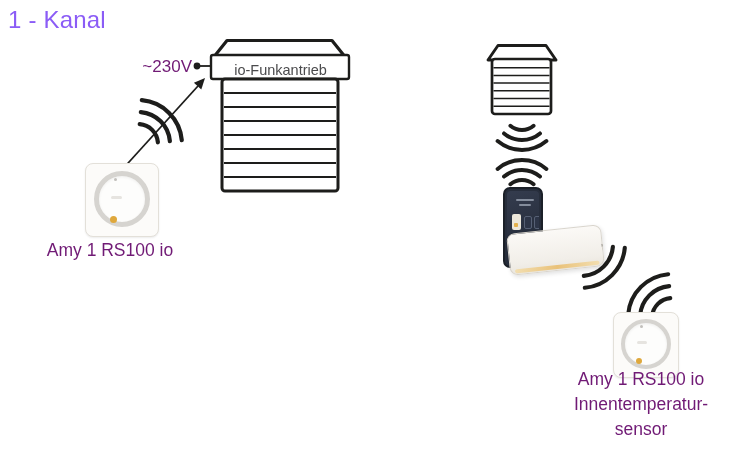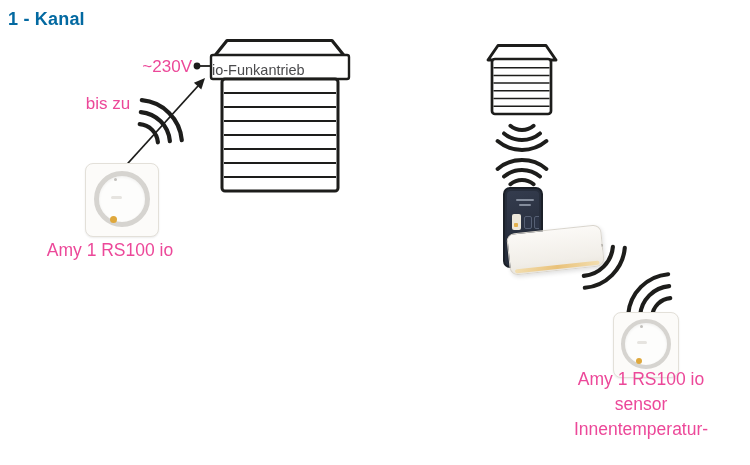--- a/index.html
+++ b/index.html
@@ -2,25 +2,25 @@
 <html><head>
 <meta charset="utf-8">
 <style>
   html,body{margin:0;padding:0;background:#ffffff;}
   #stage{
     position:relative;width:750px;height:465px;background:#ffffff;overflow:hidden;
     font-family:"Liberation Sans", sans-serif;color:#3e3e40;
   }
   .abs{position:absolute;}
   #diagram-svg{position:absolute;left:0;top:0;}
-  .lbl{color:#ec4899;font-size:17px;line-height:23px;}
-  #page-title{left:8px;top:8px;font-size:18px;font-weight:bold;color:#0369a1;letter-spacing:.2px;}
+  .lbl{color:#701a75;font-size:17px;line-height:23px;}
+  #page-title{left:8px;top:8px;font-size:24px;font-weight:normal;color:#8b5cf6;letter-spacing:.2px;}
   #voltage-label{left:118px;top:55px;width:74px;text-align:right;}
   #range-label{left:75px;top:92px;width:66px;text-align:center;}
-  #motor-label{left:212px;top:59px;width:137px;text-align:left;font-size:14.5px;color:#4b4b4d;}
+  #motor-label{left:212px;top:59px;width:137px;text-align:center;font-size:14.5px;color:#4b4b4d;}
   #left-device-label{left:35px;top:239px;width:150px;text-align:center;font-size:17.5px;}
   #hub-label{left:395px;top:214px;width:92px;text-align:right;line-height:22px;}
   #sensor-label{left:531px;top:367px;width:220px;text-align:center;font-size:17.5px;line-height:25px;}
 
   
   .amy{
     background:#fcfbf9;border:1.5px solid #e3e0d9;border-radius:8px;
     box-shadow:0 1px 2px rgba(0,0,0,0.08);
   }
   .amy .ring{
@@ -136,21 +136,20 @@
         <path d="M 640.1 315.2 A 32 32 0 0 1 669.2 286.1"></path>
         <path d="M 628.2 314.2 A 44 44 0 0 1 668.2 274.2"></path>
       </g>
     </g>
   </svg>
 
   <div class="abs lbl" id="page-title">1 - Kanal</div>
 
   <div class="abs lbl" id="voltage-label">~230V</div>
   <div class="abs lbl" id="range-label">
-    <div>bis zu</div>
   </div>
   <div class="abs lbl" id="motor-label">io-Funkantrieb</div>
 
   <div class="abs amy" id="left-amy-device" style="left:85px;top:163px;width:72px;height:72px;">
     <div class="ring" style="left:8px;top:7px;width:46px;height:46px;"></div>
     <div class="topdot" style="left:28px;top:14px;width:3px;height:3px;"></div>
     <div class="middot" style="left:25px;top:32px;width:11px;height:3px;"></div>
     <div class="yellowdot" style="left:24px;top:52px;width:7px;height:7px;"></div>
   </div>
   <div class="abs lbl" id="left-device-label">Amy 1 RS100 io</div>
@@ -177,17 +176,17 @@
 
   <div class="abs amy" id="right-amy-device" style="left:613px;top:312px;width:64px;height:64px;">
     <div class="ring" style="left:7px;top:6px;width:42px;height:42px;border-width:4.5px;"></div>
     <div class="topdot" style="left:26px;top:12px;width:3px;height:3px;"></div>
     <div class="middot" style="left:23px;top:28px;width:10px;height:3px;"></div>
     <div class="yellowdot" style="left:22px;top:45px;width:6px;height:6px;"></div>
   </div>
 
   <div class="abs lbl" id="sensor-label">
     <div>Amy 1 RS100 io</div>
+    <div>Innentemperatur-</div>
     <div>sensor</div>
-    <div>Innentemperatur-</div>
   </div>
 
 </div>
 
 </body></html>

